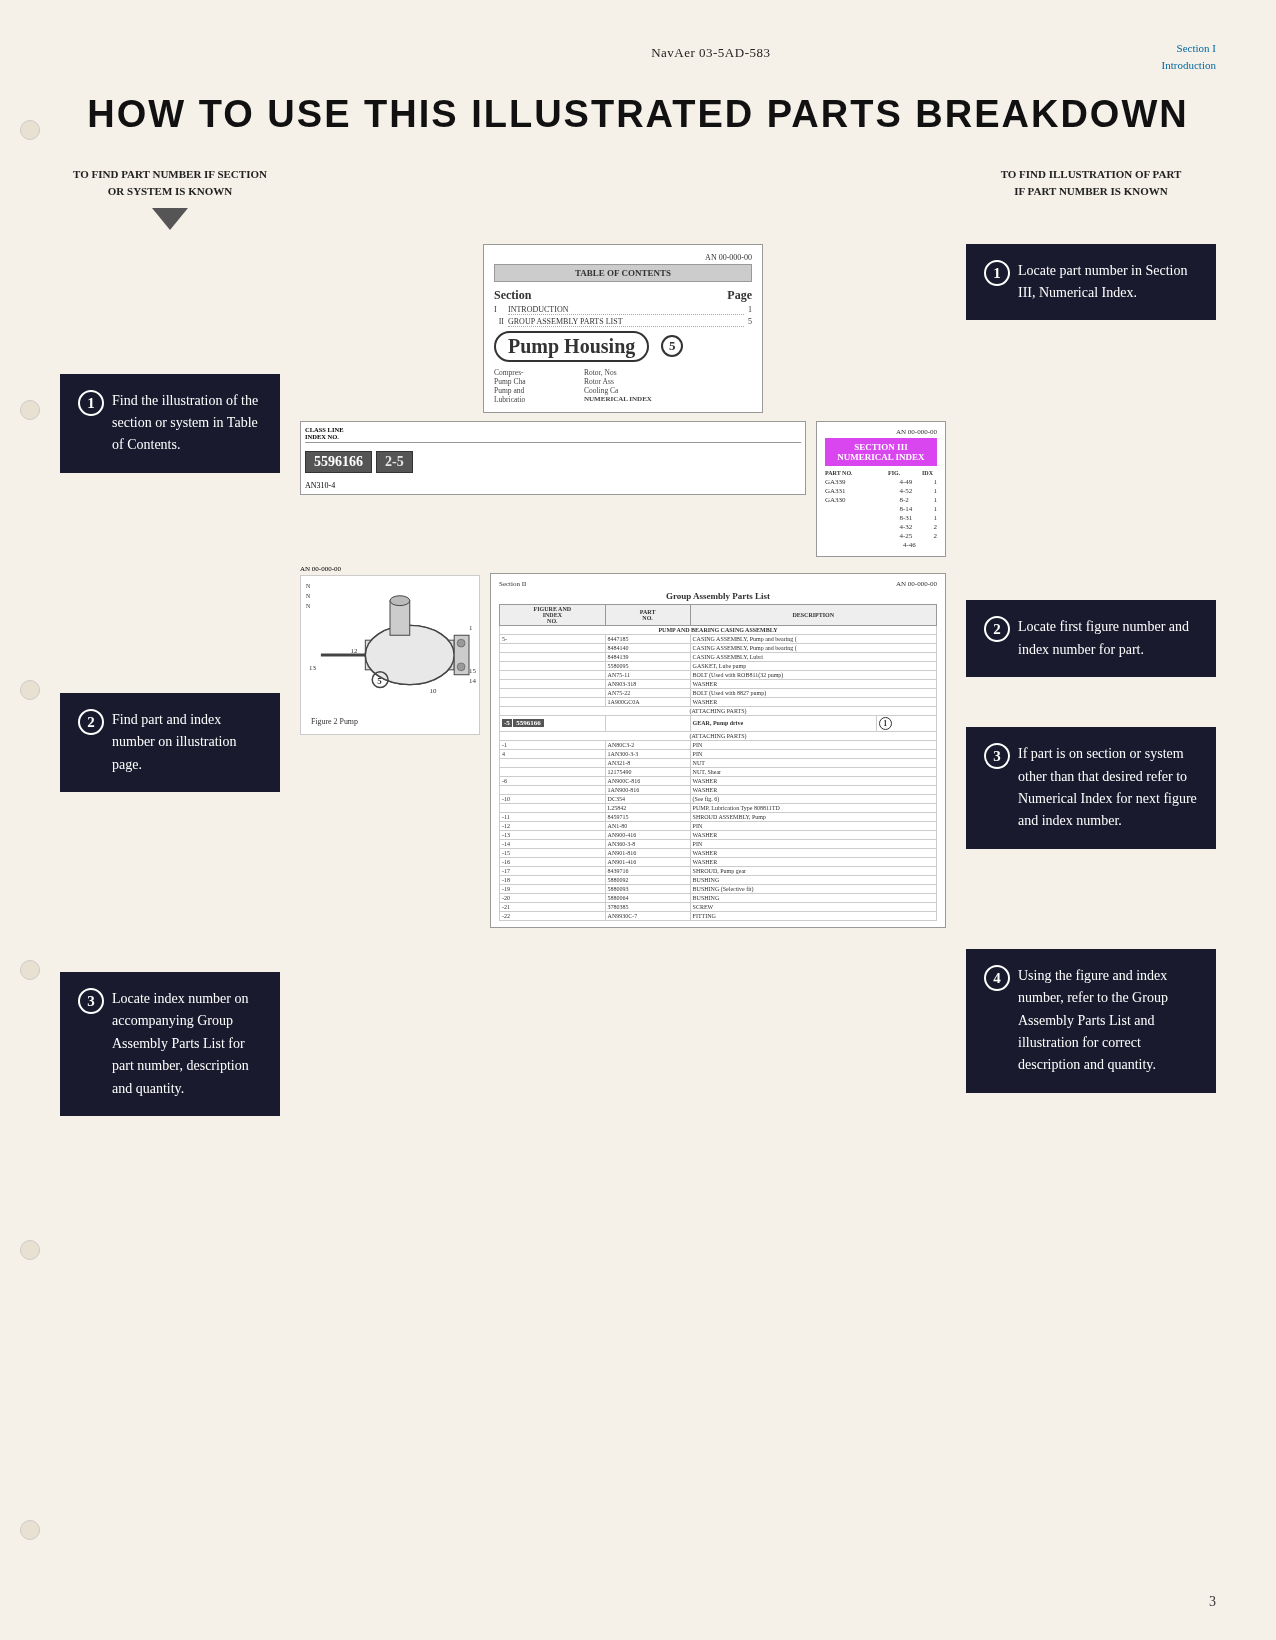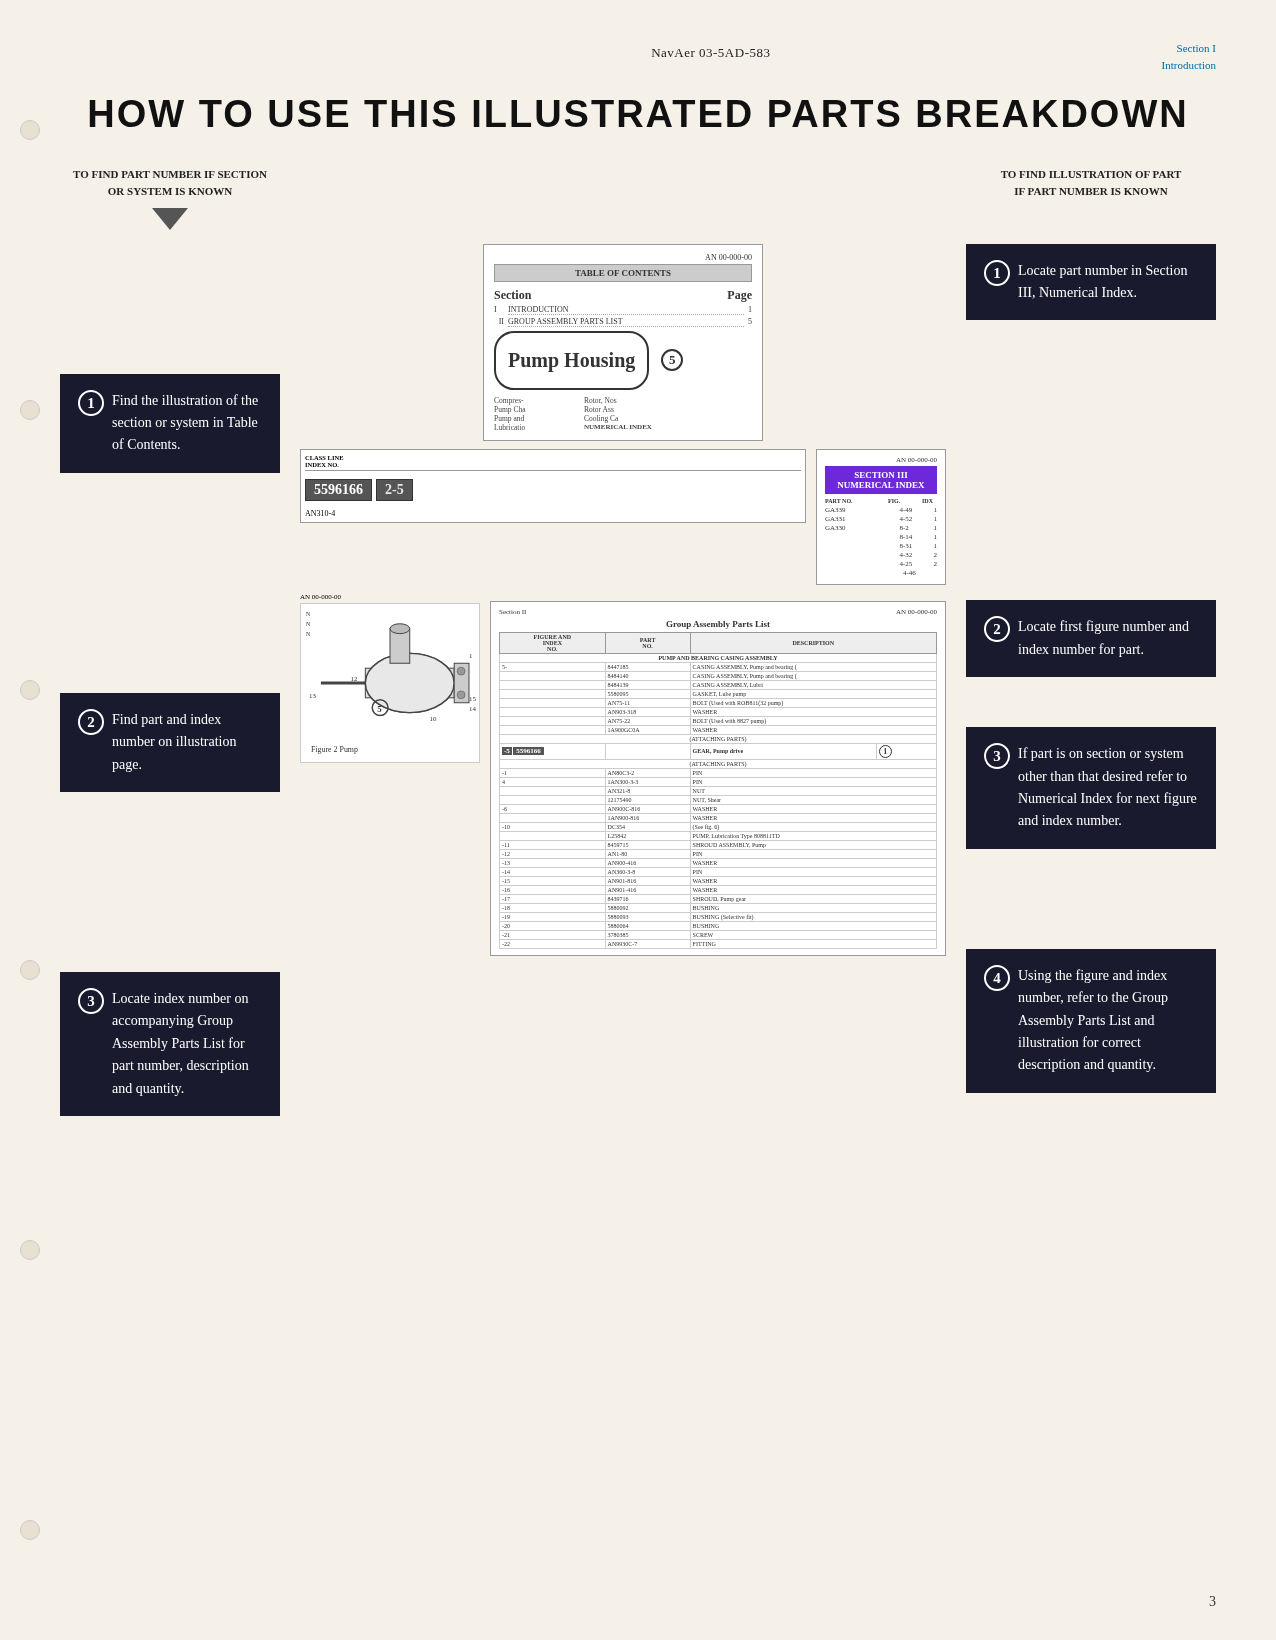--- a/index.html
+++ b/index.html
@@ -118,21 +118,21 @@
       color: #333;
       margin-bottom: 8px;
       position: relative;
     }
 
     
     .pump-housing-label {
       display: inline-block;
       border: 2px solid #333;
       border-radius: 20px;
-      padding: 16px 12px;
+      padding: 2px 12px;
       font-size: 20px;
       font-weight: bold;
       background: #fff;
       font-family: 'Times New Roman', serif;
       position: relative;
     }
     .pump-housing-circle {
       display: inline-flex;
       align-items: center;
       justify-content: center;
@@ -149,21 +149,21 @@
 
     
     .num-index-doc {
       background: #fff;
       border: 1px solid #999;
       padding: 6px 8px;
       font-size: 8px;
       color: #333;
     }
     .num-index-header {
-      background: #6d28d9;
+      background: #d946ef;
       color: #fff;
       text-align: center;
       padding: 4px;
       font-size: 9px;
       font-weight: bold;
       margin-bottom: 4px;
     }
     .num-index-row {
       display: flex;
       gap: 4px;

